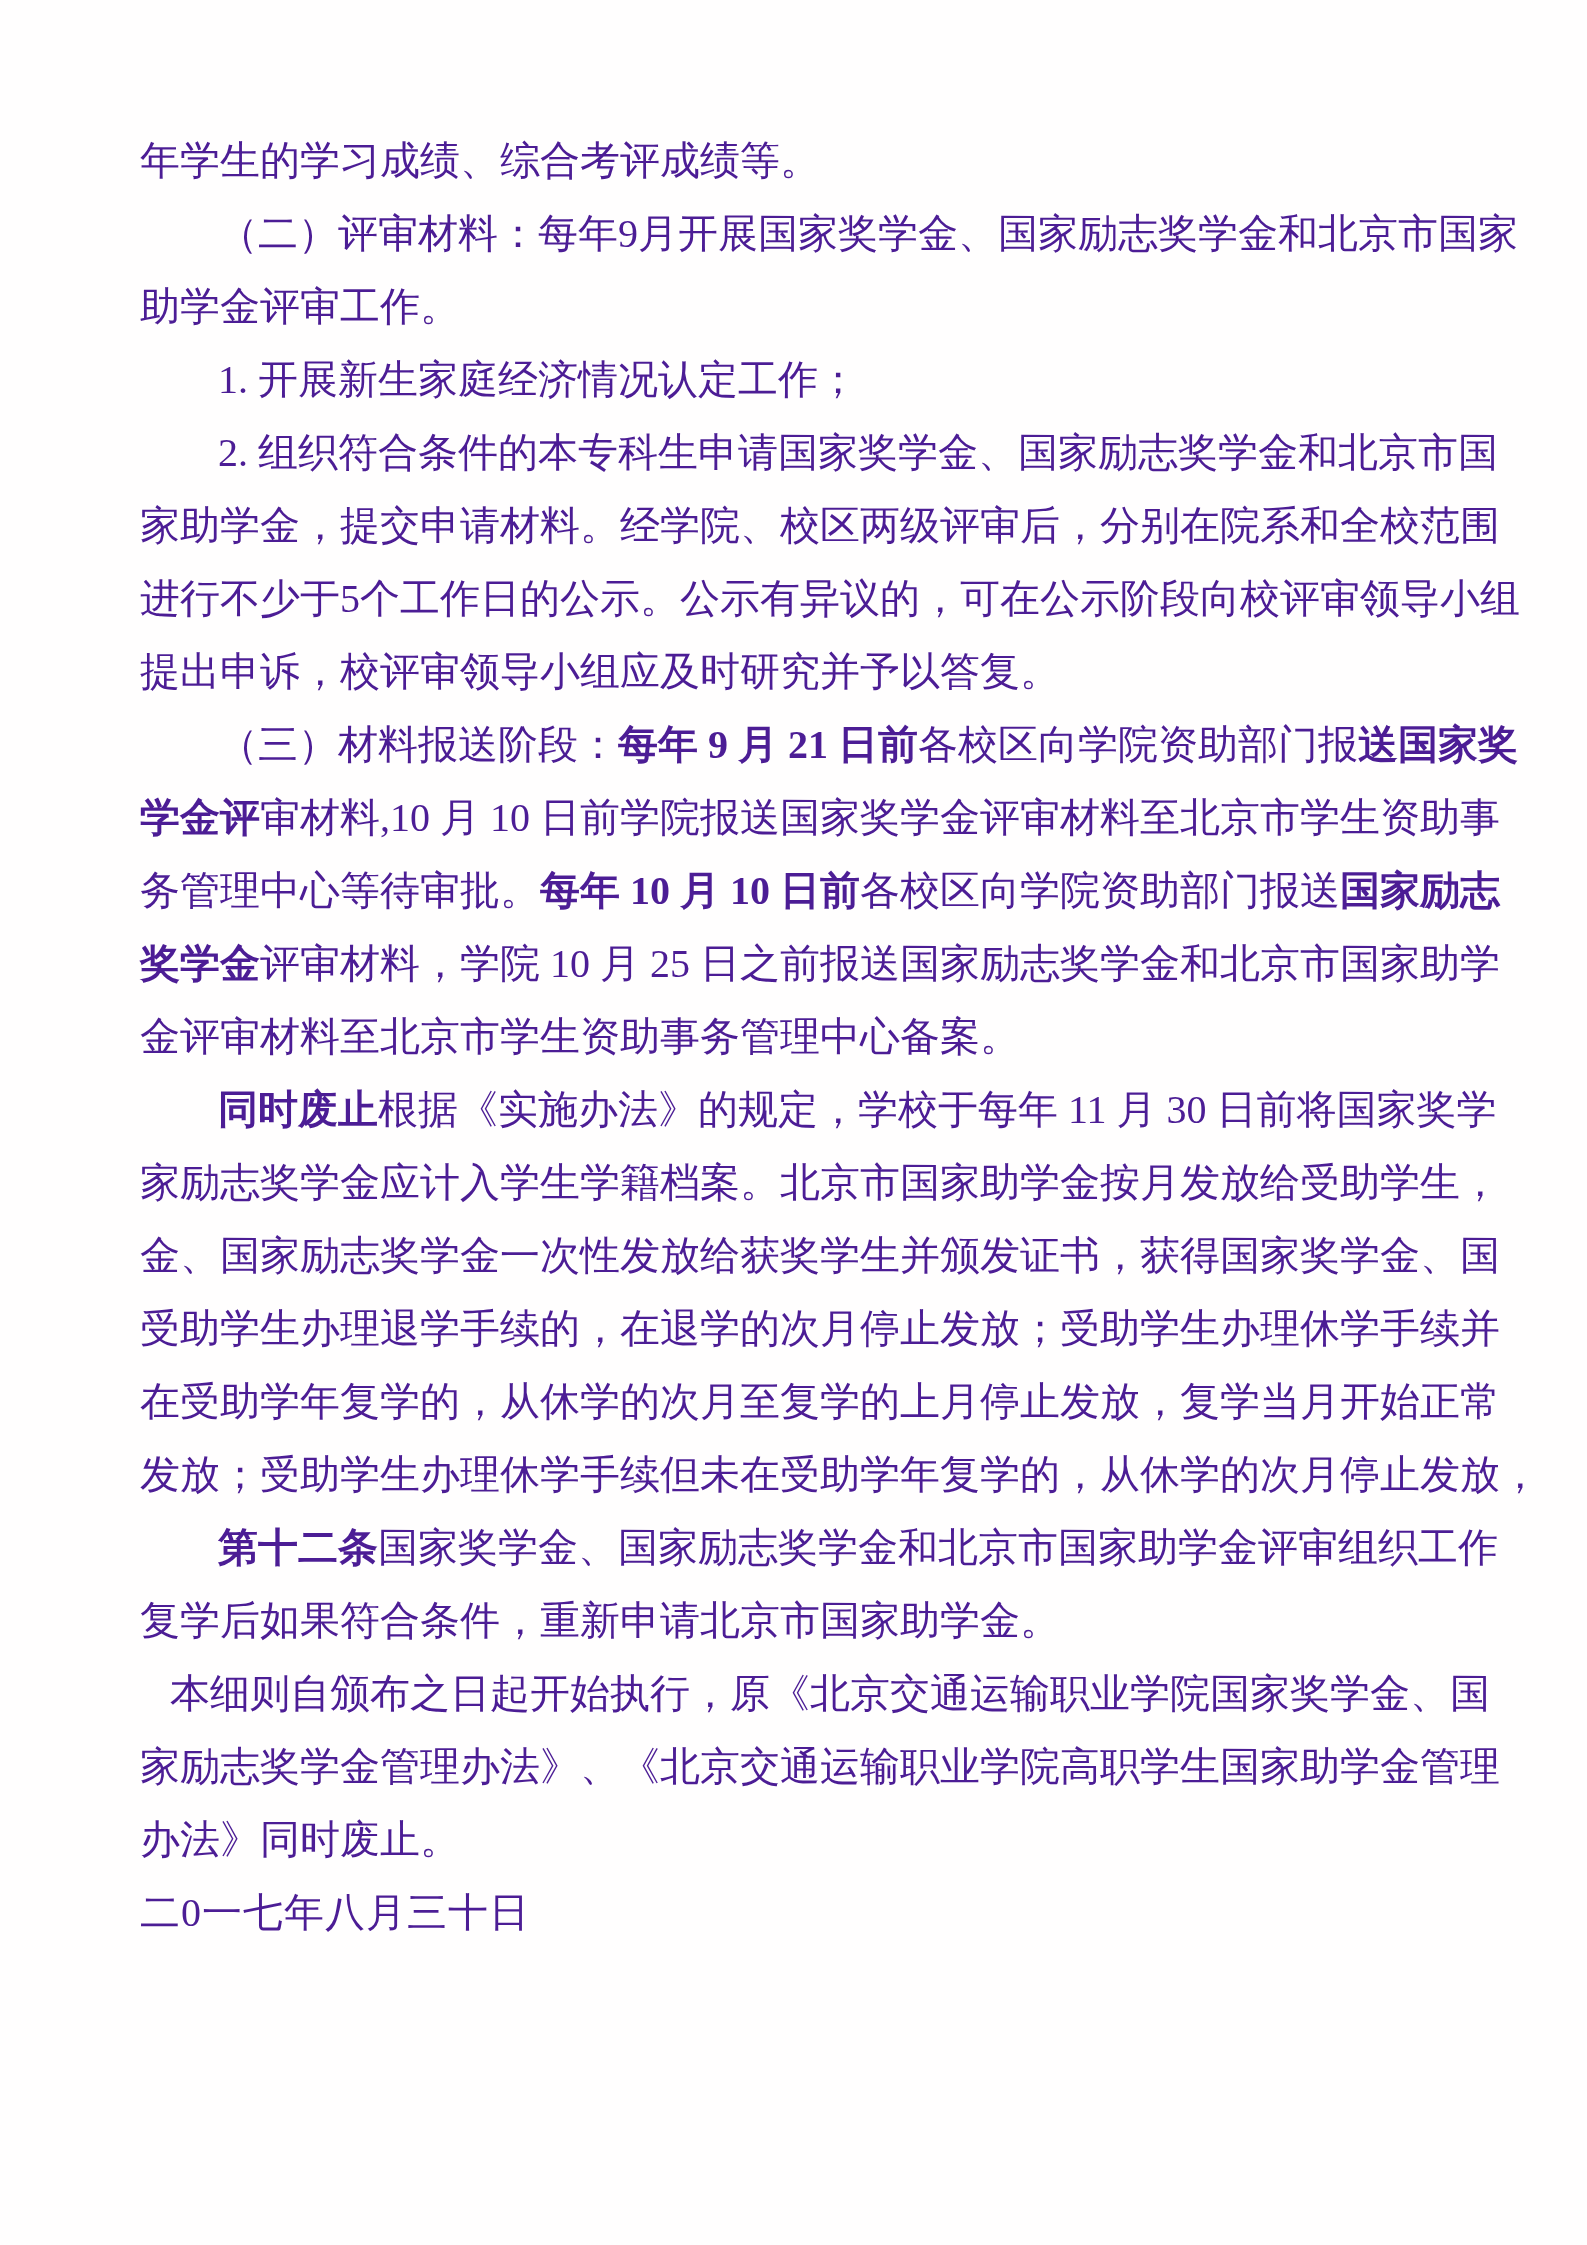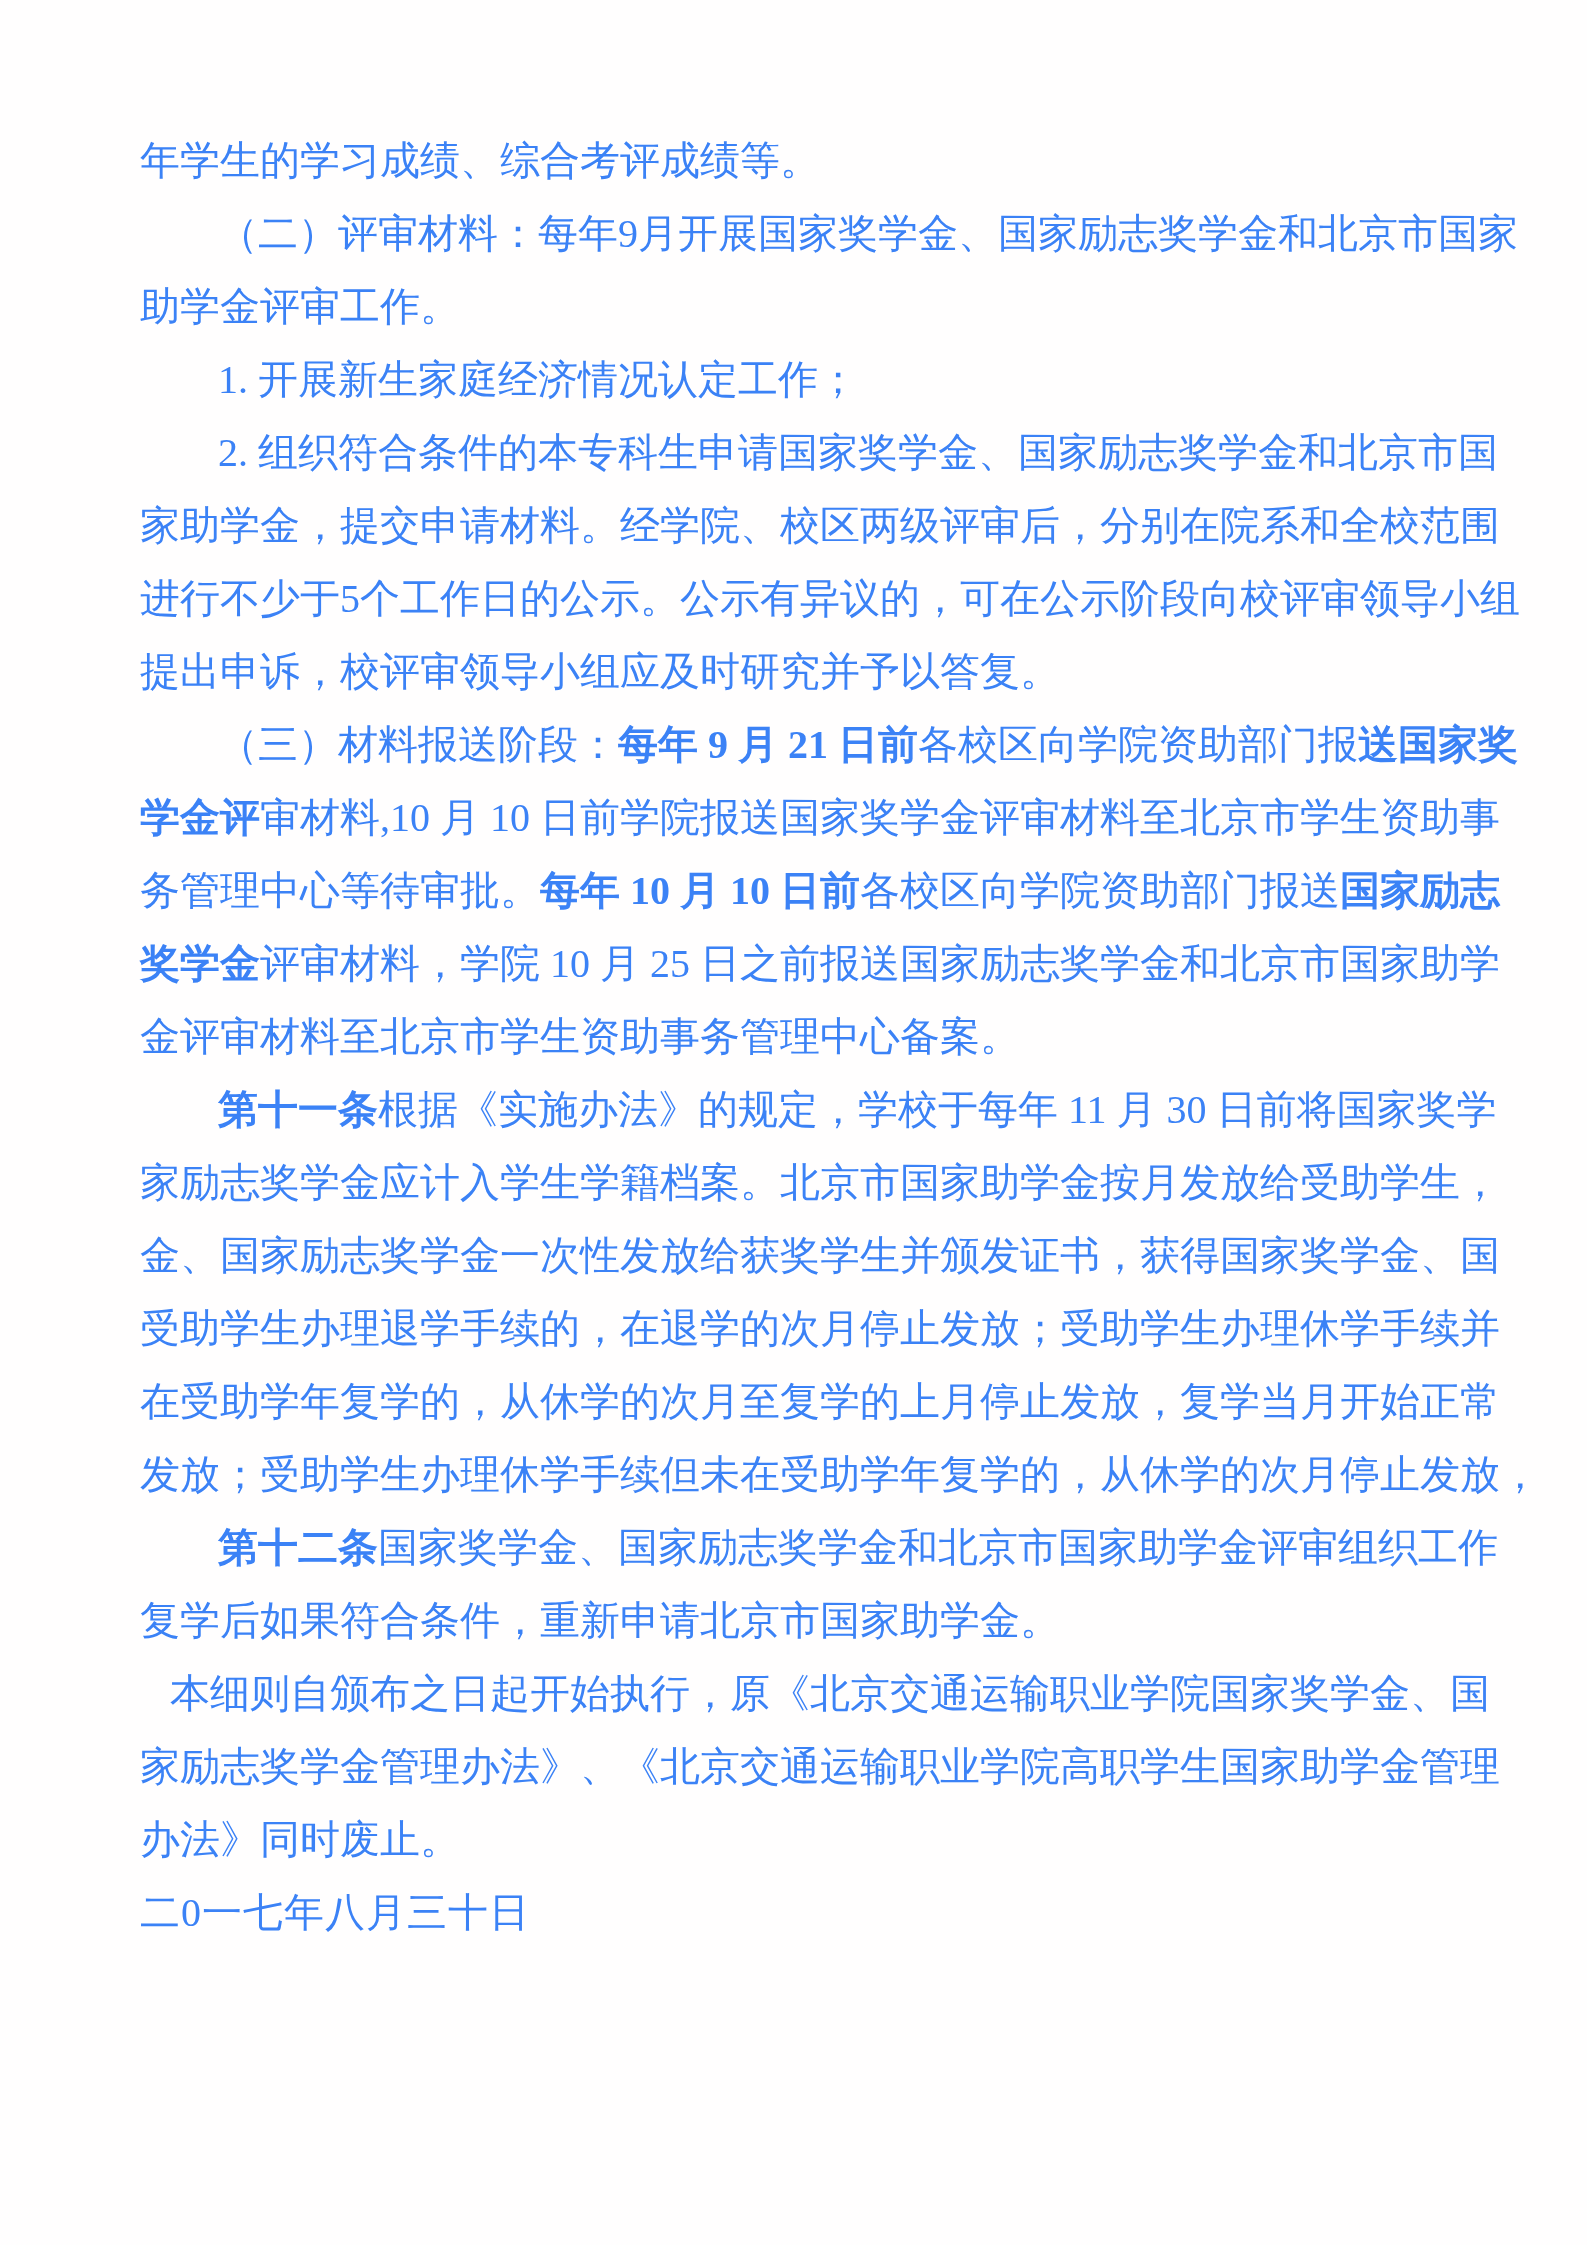--- a/index.html
+++ b/index.html
@@ -7,21 +7,21 @@
     padding: 0;
     background: #ffffff;
   }
   .page {
     position: relative;
     width: 1587px;
     height: 2245px;
     background: #fffefe;
     overflow: hidden;
     font-family: "Liberation Serif", "DejaVu Serif", serif;
-    color: #3b82f6;
+    color: #4c1d95;
   }
   .doc-body {
     position: absolute;
     top: 124px;
     left: 140px;
     width: 1400px;
   }
   .line {
     font-size: 40px;
     line-height: 73px;
@@ -49,21 +49,21 @@
       <div class="line indent"><span>1. 开展新生家庭经济情况认定工作；</span></div>
       <div class="line indent"><span>2. 组织符合条件的本专科生申请国家奖学金、国家励志奖学金和北京市国</span></div>
       <div class="line body"><span>家助学金，提交申请材料。经学院、校区两级评审后，分别在院系和全校范围</span></div>
       <div class="line body"><span>进行不少于5个工作日的公示。公示有异议的，可在公示阶段向校评审领导小组</span></div>
       <div class="line body"><span>提出申诉，校评审领导小组应及时研究并予以答复。</span></div>
       <div class="line indent"><span>（三）材料报送阶段：</span><span class="bold">每年 9 月 21 日前</span><span>各校区向学院资助部门报</span><span class="bold">送国家奖</span></div>
       <div class="line body"><span class="bold">学金评</span><span>审材料,10 月 10 日前学院报送国家奖学金评审材料至北京市学生资助事</span></div>
       <div class="line body"><span>务管理中心等待审批。</span><span class="bold">每年 10 月 10 日前</span><span>各校区向学院资助部门报送</span><span class="bold">国家励志</span></div>
       <div class="line body"><span class="bold">奖学金</span><span>评审材料，学院 10 月 25 日之前报送国家励志奖学金和北京市国家助学</span></div>
       <div class="line body"><span>金评审材料至北京市学生资助事务管理中心备案。</span></div>
-      <div class="line indent"><span class="bold">第十一条</span><span>根据《实施办法》的规定，学校于每年 11 月 30 日前将国家奖学</span></div>
+      <div class="line indent"><span class="bold">同时废止</span><span>根据《实施办法》的规定，学校于每年 11 月 30 日前将国家奖学</span></div>
       <div class="line body"><span>家励志奖学金应计入学生学籍档案。北京市国家助学金按月发放给受助学生，</span></div>
       <div class="line body"><span>金、国家励志奖学金一次性发放给获奖学生并颁发证书，获得国家奖学金、国</span></div>
       <div class="line body"><span>受助学生办理退学手续的，在退学的次月停止发放；受助学生办理休学手续并</span></div>
       <div class="line body"><span>在受助学年复学的，从休学的次月至复学的上月停止发放，复学当月开始正常</span></div>
       <div class="line body"><span>发放；受助学生办理休学手续但未在受助学年复学的，从休学的次月停止发放，</span></div>
       <div class="line indent"><span class="bold">第十二条</span><span>国家奖学金、国家励志奖学金和北京市国家助学金评审组织工作</span></div>
       <div class="line body"><span>复学后如果符合条件，重新申请北京市国家助学金。</span></div>
       <div class="line small-indent"><span>本细则自颁布之日起开始执行，原《北京交通运输职业学院国家奖学金、国</span></div>
       <div class="line body"><span>家励志奖学金管理办法》、《北京交通运输职业学院高职学生国家助学金管理</span></div>
       <div class="line body"><span>办法》同时废止。</span></div>

